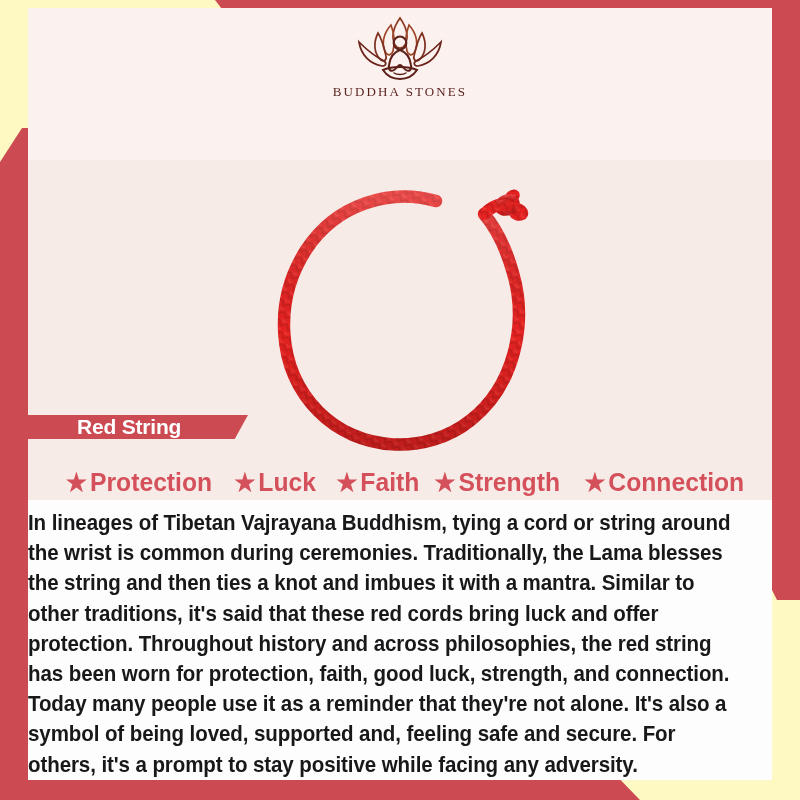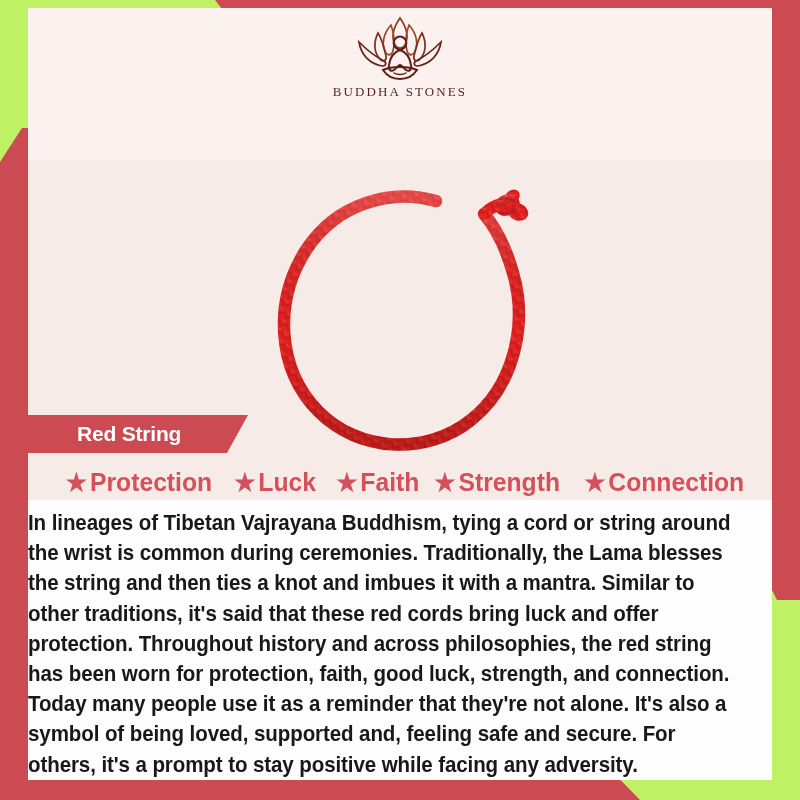--- a/index.html
+++ b/index.html
@@ -11,21 +11,21 @@
     height: 800px;
     font-family: "Liberation Sans", sans-serif;
     background: #fbf1ef;
     overflow: hidden;
   }
 
   #page {
     position: relative;
     width: 800px;
     height: 800px;
-    background: #bef264;
+    background: #fef9c3;
     overflow: hidden;
   }
 
   
   .deco-top-red {
     position: absolute;
     top: 0;
     left: 0;
     width: 800px;
     height: 48px;
@@ -151,21 +151,21 @@
     z-index: 4;
   }
   .product-svg { display: block; width: 340px; height: 300px; }
 
   
   .banner {
     position: absolute;
     left: 24px;
     top: 415px;
     width: 224px;
-    height: 38px;
+    height: 24px;
     background: #cc4a52;
     clip-path: polygon(0 0, 224px 0, 203px 38px, 0 38px);
     z-index: 6;
     display: flex;
     align-items: center;
   }
   .banner-text {
     color: #ffffff;
     font-size: 21px;
     font-weight: 700;

